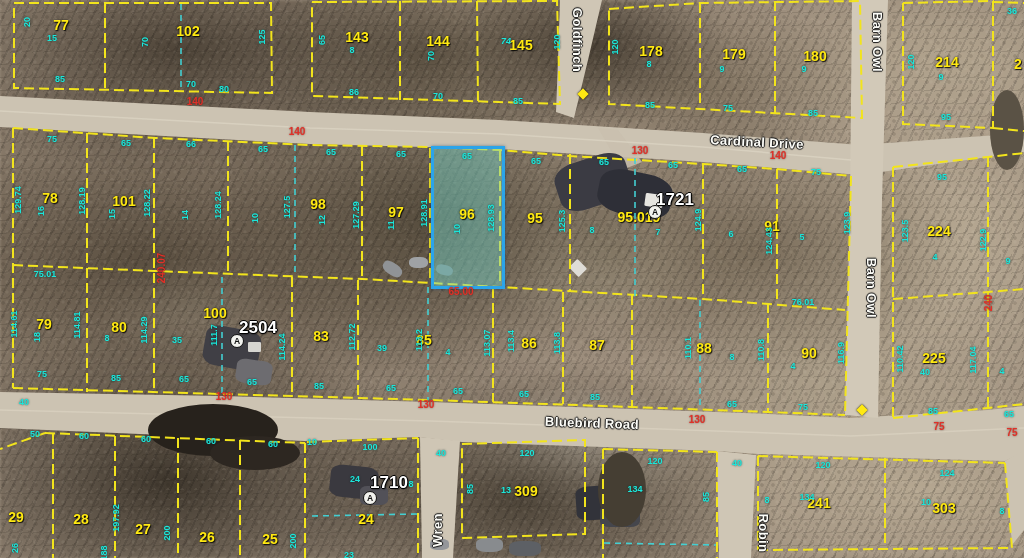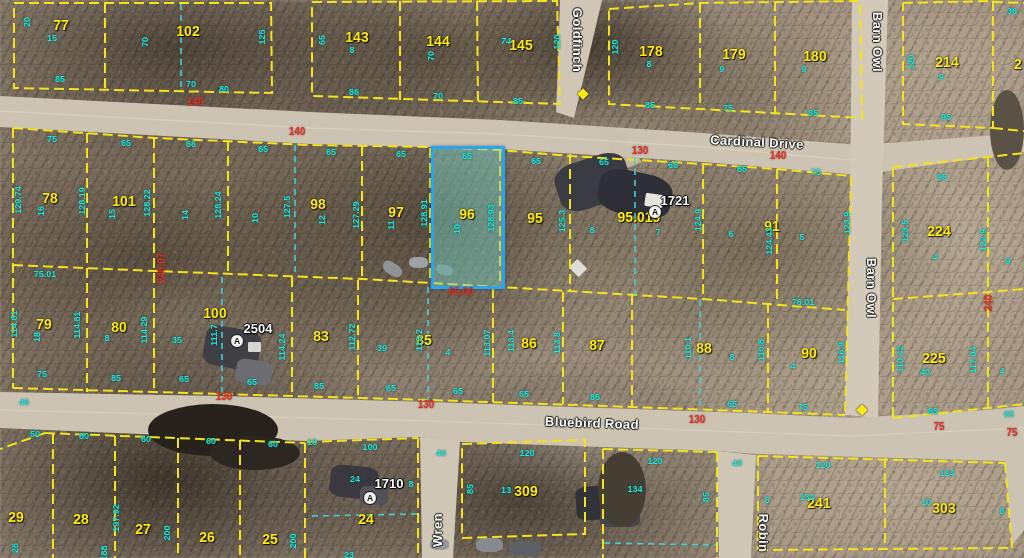--- a/index.html
+++ b/index.html
@@ -30,21 +30,21 @@
   #noise{opacity:.5;background:
       repeating-radial-gradient(circle at 3px 4px, rgba(35,29,22,.28) 0 1.4px, transparent 2.2px 8px),
       repeating-radial-gradient(circle at 7px 2px, rgba(230,222,205,.16) 0 1.2px, transparent 2px 9px);
       background-size:11px 13px, 14px 10px;}
   #streaks{opacity:.14;background:
       repeating-linear-gradient(115deg, rgba(0,0,0,.8) 0 2px, transparent 2px 9px);}
   svg.layer{overflow:visible;}
   .lbl{position:absolute;white-space:nowrap;transform:translate(-50%,-50%);}
   .lot{font-size:14px;font-weight:bold;color:#ffe912;
        text-shadow:0 0 2px rgba(0,0,0,.9),1px 1px 1px rgba(0,0,0,.8);}
-  .addr{font-size:13px;font-weight:bold;color:#fff;
+  .addr{font-size:17px;font-weight:bold;color:#fff;
         text-shadow:-1px 0 0 #000,1px 0 0 #000,0 -1px 0 #000,0 1px 0 #000,1px 1px 2px #000;}
   .road{font-size:13px;font-weight:bold;color:#fdfdf8;letter-spacing:.4px;
         text-shadow:-1px 0 1px #1a1a1a,1px 0 1px #1a1a1a,0 -1px 1px #1a1a1a,0 1px 1px #1a1a1a;}
   .dimc{font-size:9px;font-weight:bold;color:#1de6da;
         text-shadow:0 0 2px rgba(0,40,40,.8);}
   .dimr{font-size:10px;font-weight:bold;color:#e03128;text-shadow:0 0 2px rgba(60,0,0,.6);}
   .bld{position:absolute;}
   .amark{position:absolute;width:12px;height:12px;border-radius:50%;background:#f2f2ee;
          border:1.6px solid #111;color:#111;font-size:8.5px;font-weight:bold;line-height:12px;
          text-align:center;transform:translate(-50%,-50%);}

